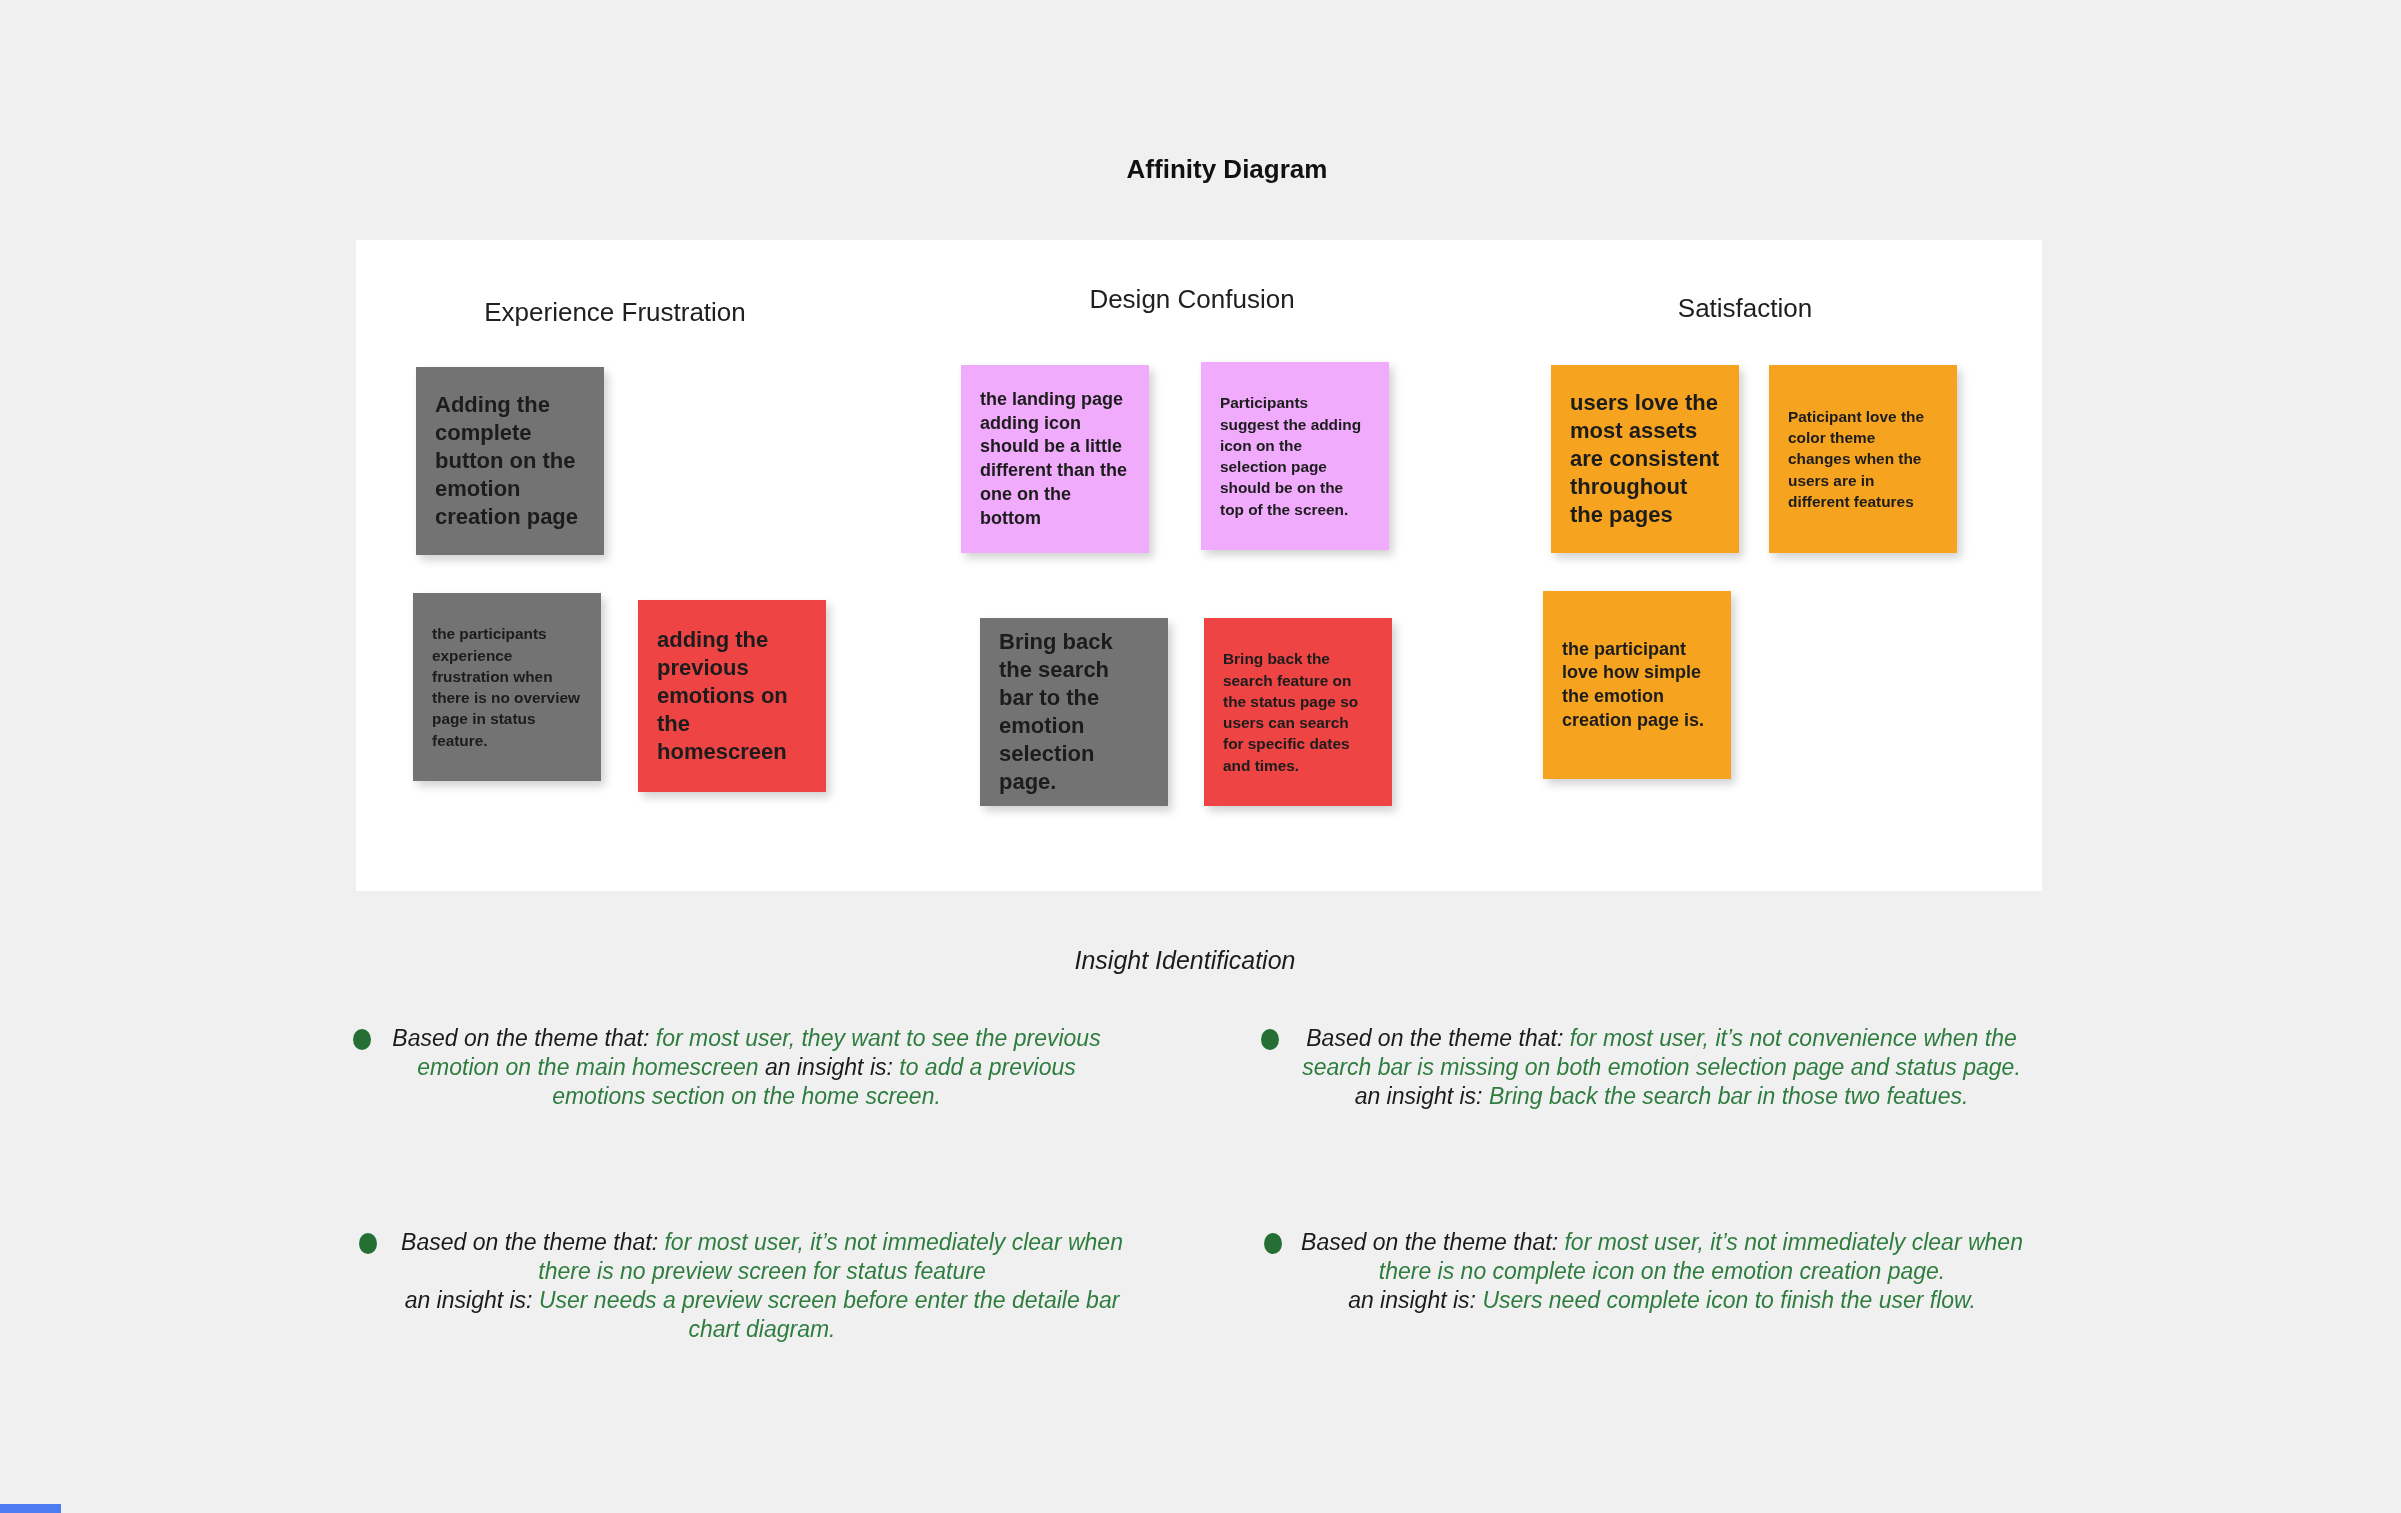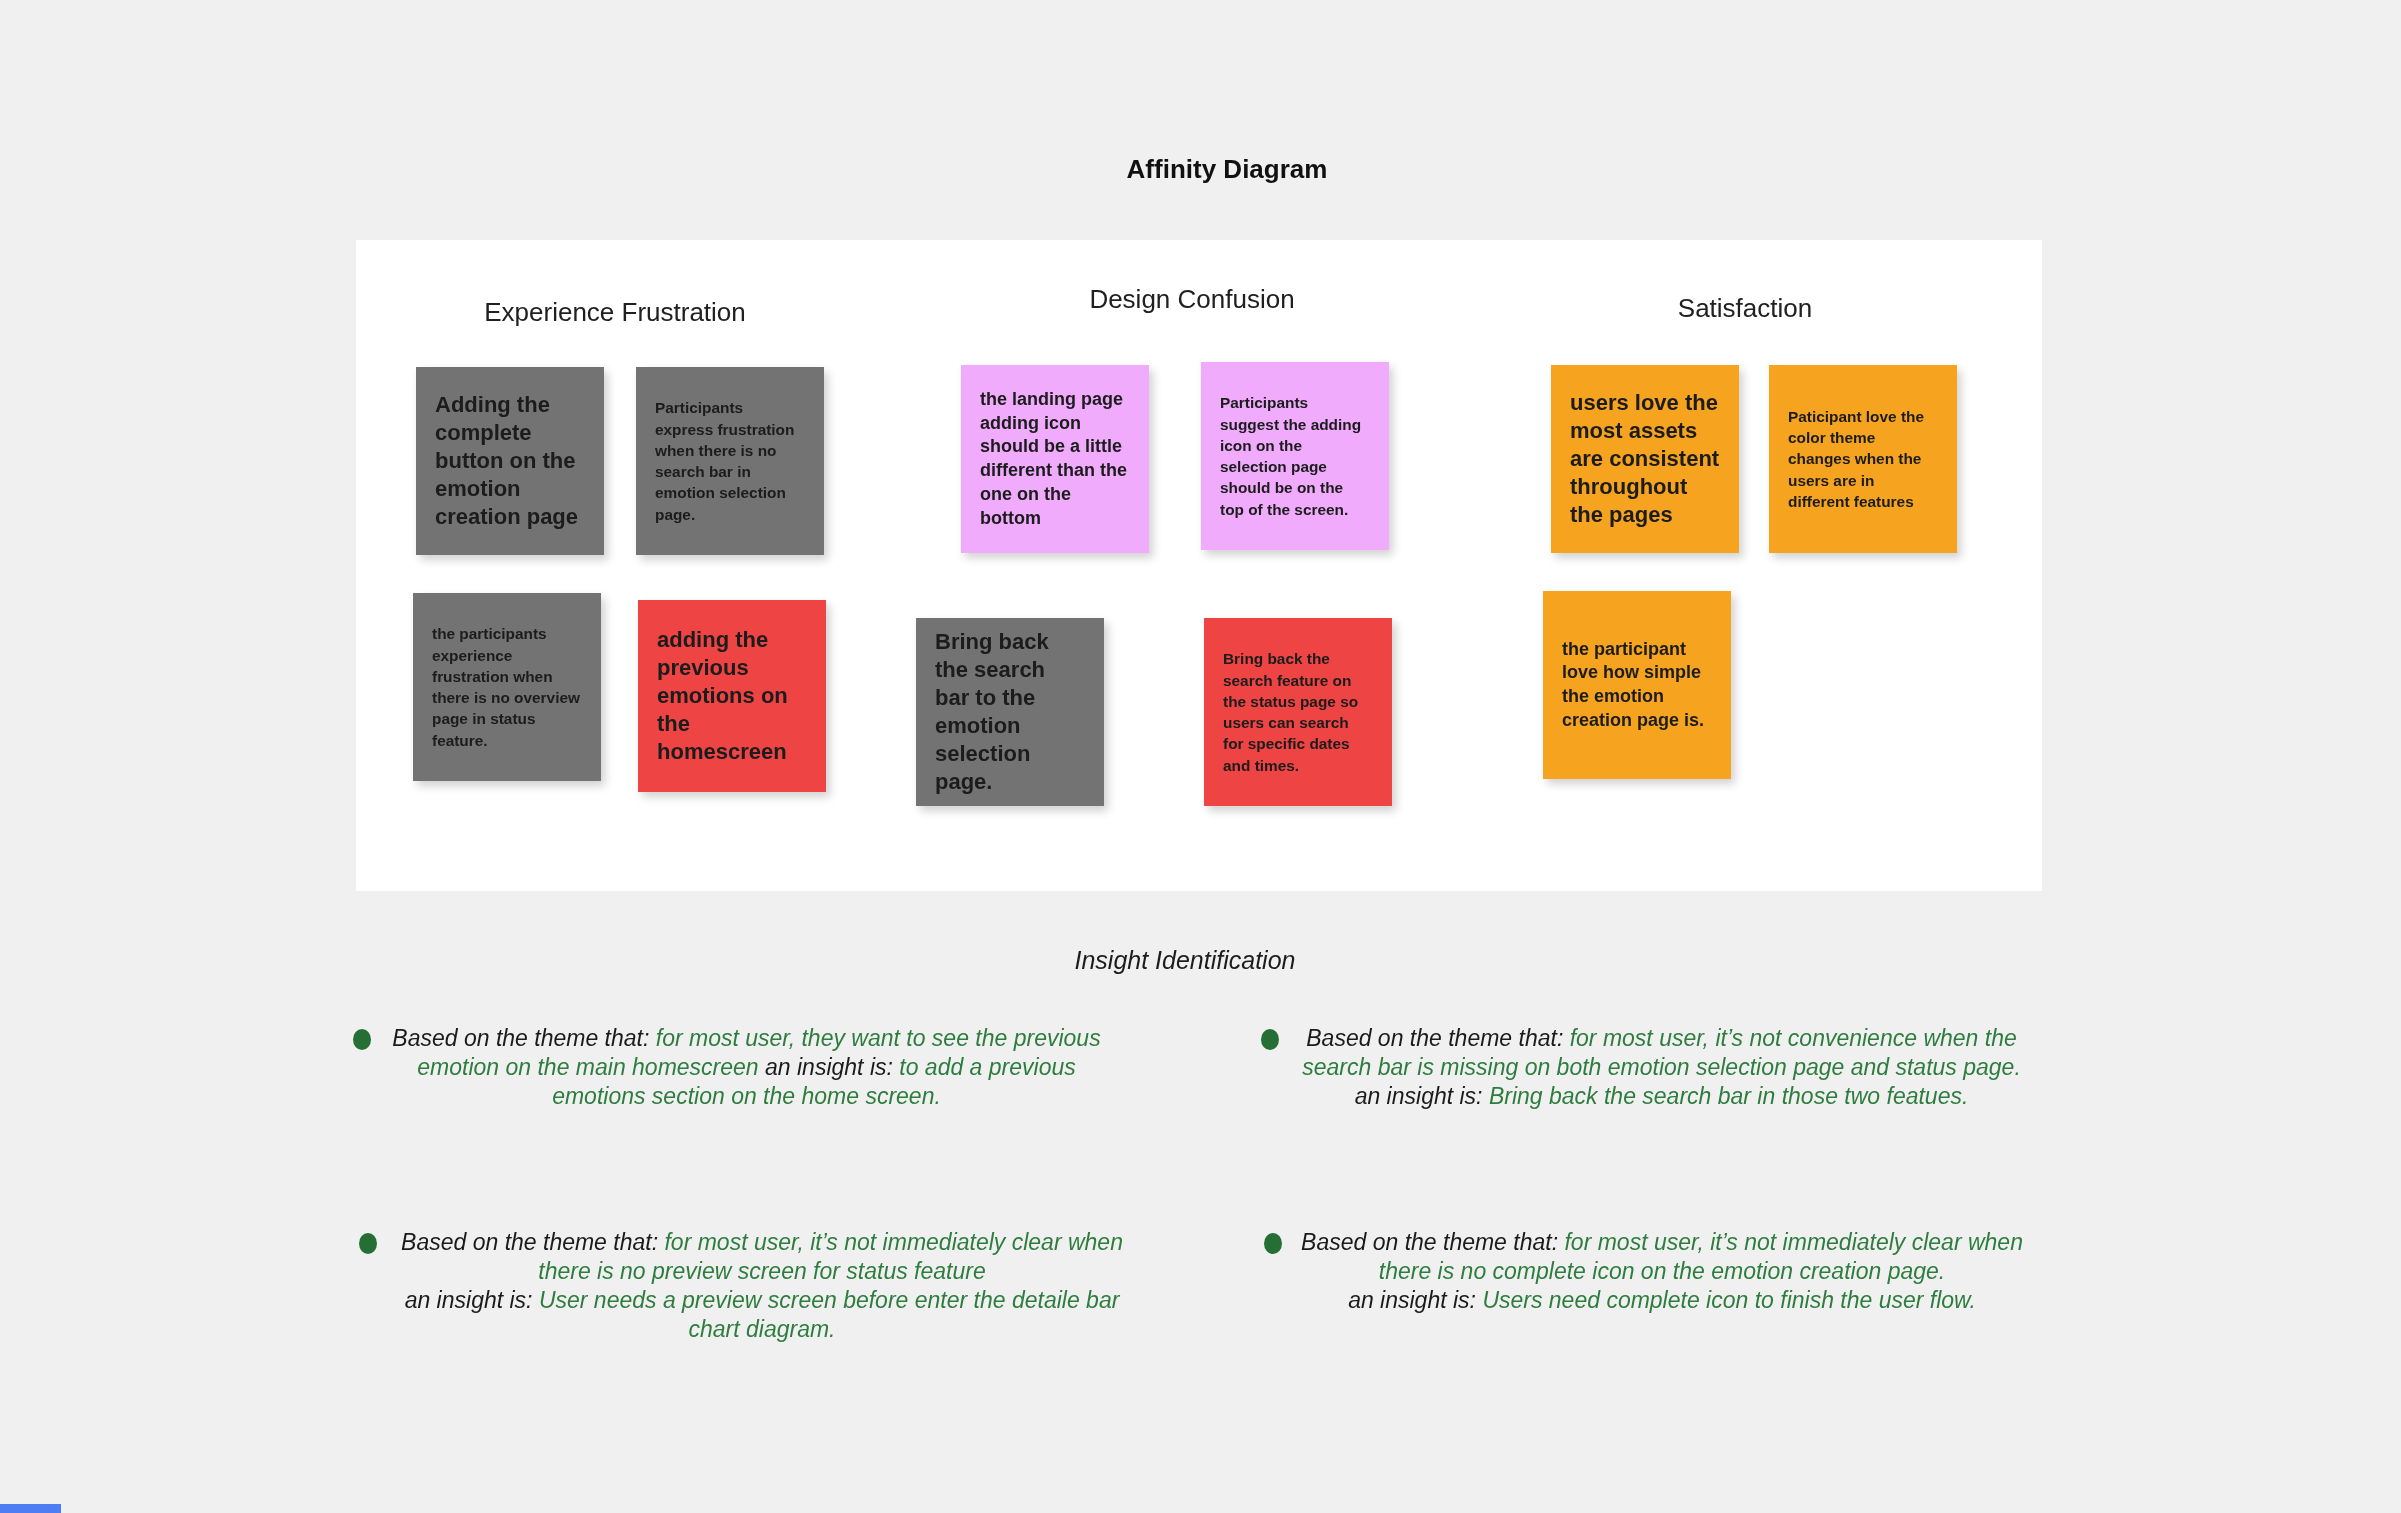--- a/index.html
+++ b/index.html
@@ -37,37 +37,34 @@
 
   <div class="board"></div>
 
   <div class="col-header" style="left:615px;top:297px">Experience Frustration</div>
   <div class="col-header" style="left:1192px;top:284px">Design Confusion</div>
   <div class="col-header" style="left:1745px;top:293px">Satisfaction</div>
 
   <div class="note c-green sz-large" style="left:416px;top:367px">
     <p>Adding the complete button on the emotion creation page</p>
   </div>
-  <div class="note c-green sz-small" style="left:636px;top:367px">
-    <p>Participants express frustration when there is no search bar in emotion selection page.</p>
-  </div>
   <div class="note c-green sz-small" style="left:413px;top:593px">
     <p>the participants experience frustration when there is no overview page in status feature.</p>
   </div>
   <div class="note c-yellow sz-large" style="left:638px;top:600px;height:192px">
     <p>adding the previous emotions on the homescreen</p>
   </div>
 
   <div class="note c-blue sz-medium" style="left:961px;top:365px">
     <p>the landing page adding icon should be a little different than the one on the bottom</p>
   </div>
   <div class="note c-blue sz-small" style="left:1201px;top:362px">
     <p>Participants suggest the adding icon on the selection page should be on the top of the screen.</p>
   </div>
-  <div class="note c-green sz-large" style="left:916px;top:618px">
+  <div class="note c-green sz-large" style="left:980px;top:618px">
     <p>Bring back the search bar to the emotion selection page.</p>
   </div>
   <div class="note c-yellow sz-small" style="left:1204px;top:618px">
     <p>Bring back the search feature on the status page so users can search for specific dates and times.</p>
   </div>
 
   <div class="note c-orange sz-large" style="left:1551px;top:365px">
     <p>users love the most assets are consistent throughout the pages</p>
   </div>
   <div class="note c-orange sz-small" style="left:1769px;top:365px">

